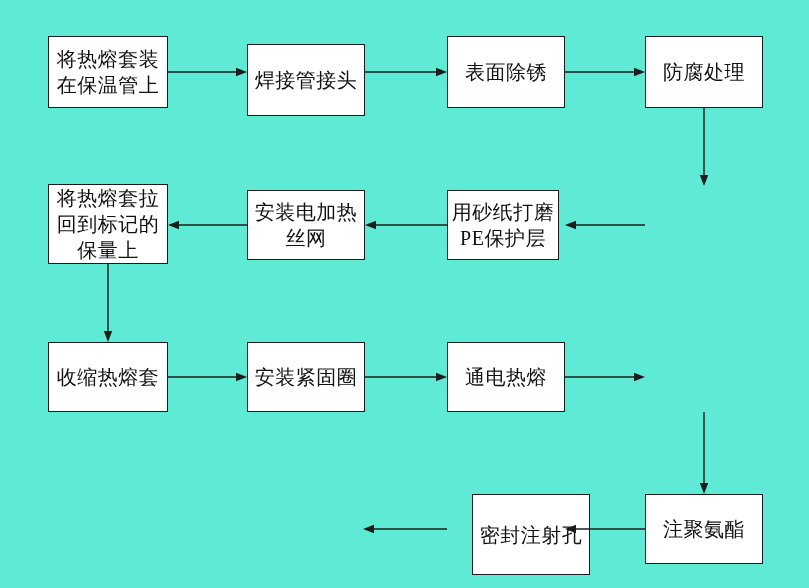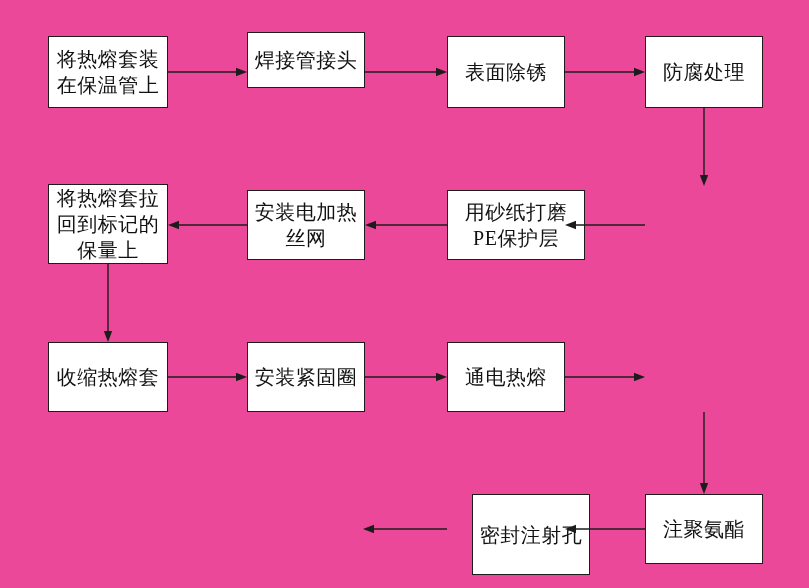--- a/index.html
+++ b/index.html
@@ -4,21 +4,21 @@
 <style>
   html, body {
     margin: 0;
     padding: 0;
     background: #ffffff;
   }
   #canvas {
     position: relative;
     width: 809px;
     height: 588px;
-    background: #ec4899;
+    background: #5eead4;
     font-family: "Liberation Serif", "DejaVu Serif", serif;
     color: #111111;
     overflow: hidden;
   }
   .node {
     position: absolute;
     box-sizing: border-box;
     border: 1.4px solid #1c1c1c;
     background: #ffffff;
     display: flex;
@@ -50,25 +50,25 @@
     stroke: none;
   }
 </style>
 </head>
 <body>
 
 <div id="canvas">
 
   <div class="node" style="left:48px;  top:36px;  width:120px; height:72px">将热熔套装
 在保温管上</div>
-  <div class="node" style="left:247px; top:32px;  width:118px; height:56px">焊接管接头</div>
+  <div class="node" style="left:247px; top:44px;  width:118px; height:72px">焊接管接头</div>
   <div class="node" style="left:447px; top:36px;  width:118px; height:72px">表面除锈</div>
   <div class="node" style="left:645px; top:36px;  width:118px; height:72px">防腐处理</div>
 
-  <div class="node" style="left:447px; top:190px; width:138px; height:70px">用砂纸打磨
+  <div class="node" style="left:447px; top:190px; width:112px; height:70px">用砂纸打磨
 PE保护层</div>
   <div class="node" style="left:48px;  top:184px; width:120px; height:80px">将热熔套拉
 回到标记的
 保量上</div>
   <div class="node" style="left:247px; top:190px; width:118px; height:70px">安装电加热
 丝网</div>
 
   <div class="node" style="left:247px; top:342px; width:118px; height:70px">安装紧固圈</div>
   <div class="node" style="left:48px;  top:342px; width:120px; height:70px">收缩热熔套</div>
   <div class="node" style="left:447px; top:342px; width:118px; height:70px">通电热熔</div>

